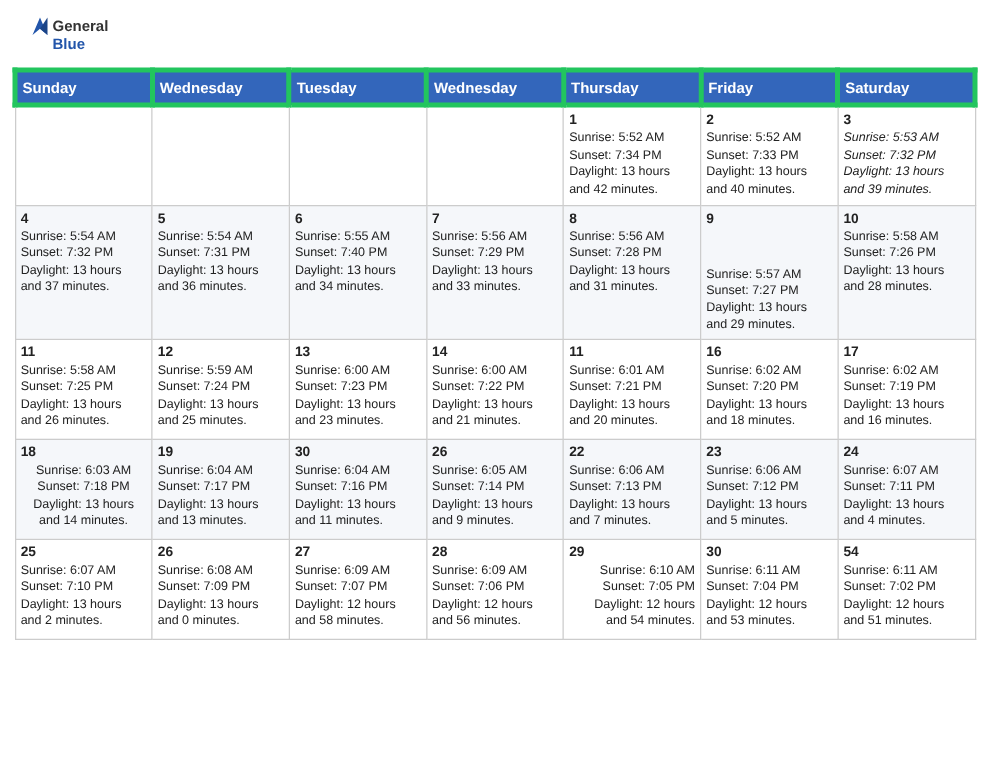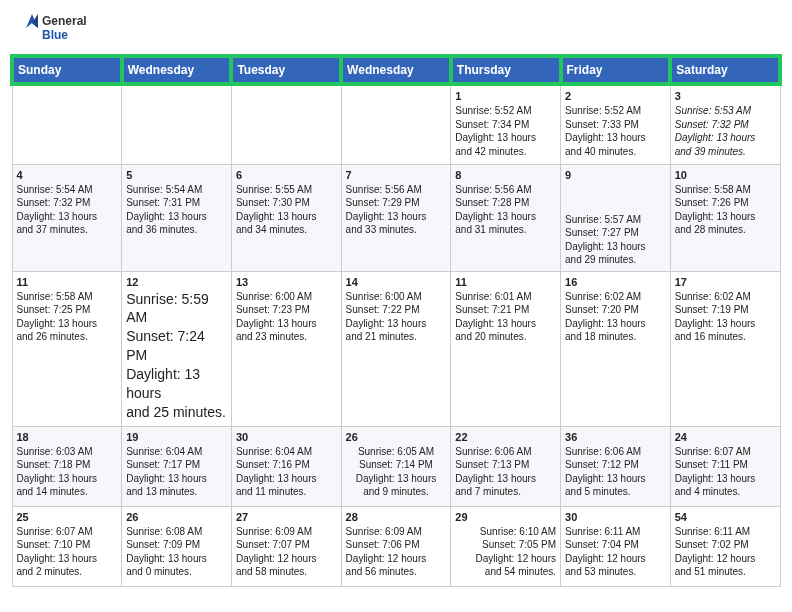--- a/index.html
+++ b/index.html
@@ -139,21 +139,21 @@
         <td>
           <span class="day-num">5</span>
           <div style="font-size: 10px; line-height: 1.35; white-space: pre-line;">Sunrise: 5:54 AM
 Sunset: 7:31 PM
 Daylight: 13 hours
 and 36 minutes.</div>
         </td>
         <td>
           <span class="day-num">6</span>
           <div style="font-size: 10px; line-height: 1.35; white-space: pre-line;">Sunrise: 5:55 AM
-Sunset: 7:30 PM
+Sunset: 7:40 PM
 Daylight: 13 hours
 and 34 minutes.</div>
         </td>
         <td>
           <span class="day-num">7</span>
           <div style="font-size: 10px; line-height: 1.35; white-space: pre-line;">Sunrise: 5:56 AM
 Sunset: 7:29 PM
 Daylight: 13 hours
 and 33 minutes.</div>
         </td>
@@ -182,21 +182,21 @@
       <tr>
         <td>
           <span class="day-num">11</span>
           <div style="font-size: 10px; line-height: 1.35; white-space: pre-line;">Sunrise: 5:58 AM
 Sunset: 7:25 PM
 Daylight: 13 hours
 and 26 minutes.</div>
         </td>
         <td>
           <span class="day-num">12</span>
-          <div style="font-size: 14px; line-height: 1.35; white-space: pre-line;">Sunrise: 5:59 AM
+          <div style="font-size: 10px; line-height: 1.35; white-space: pre-line;">Sunrise: 5:59 AM
 Sunset: 7:24 PM
 Daylight: 13 hours
 and 25 minutes.</div>
         </td>
         <td>
           <span class="day-num">13</span>
           <div style="font-size: 10px; line-height: 1.35; white-space: pre-line;">Sunrise: 6:00 AM
 Sunset: 7:23 PM
 Daylight: 13 hours
 and 23 minutes.</div>
@@ -226,55 +226,55 @@
           <span class="day-num">17</span>
           <div style="font-size: 10px; line-height: 1.35; white-space: pre-line;">Sunrise: 6:02 AM
 Sunset: 7:19 PM
 Daylight: 13 hours
 and 16 minutes.</div>
         </td>
       </tr>
       <tr>
         <td>
           <span class="day-num">18</span>
-          <div style="font-size: 10px; line-height: 1.35; white-space: pre-line;">Sunrise: 6:03 AM
+          <div style="font-size: 10px; line-height: 1.35; white-space: pre-line; text-align: center;">Sunrise: 6:03 AM
 Sunset: 7:18 PM
 Daylight: 13 hours
 and 14 minutes.</div>
         </td>
         <td>
           <span class="day-num">19</span>
           <div style="font-size: 10px; line-height: 1.35; white-space: pre-line;">Sunrise: 6:04 AM
 Sunset: 7:17 PM
 Daylight: 13 hours
 and 13 minutes.</div>
         </td>
         <td>
           <span class="day-num">30</span>
           <div style="font-size: 10px; line-height: 1.35; white-space: pre-line;">Sunrise: 6:04 AM
 Sunset: 7:16 PM
 Daylight: 13 hours
 and 11 minutes.</div>
         </td>
         <td>
           <span class="day-num">26</span>
-          <div style="font-size: 10px; line-height: 1.35; white-space: pre-line; text-align: center;">Sunrise: 6:05 AM
+          <div style="font-size: 10px; line-height: 1.35; white-space: pre-line;">Sunrise: 6:05 AM
 Sunset: 7:14 PM
 Daylight: 13 hours
 and 9 minutes.</div>
         </td>
         <td>
           <span class="day-num">22</span>
           <div style="font-size: 10px; line-height: 1.35; white-space: pre-line;">Sunrise: 6:06 AM
 Sunset: 7:13 PM
 Daylight: 13 hours
 and 7 minutes.</div>
         </td>
         <td>
-          <span class="day-num">36</span>
+          <span class="day-num">23</span>
           <div style="font-size: 10px; line-height: 1.35; white-space: pre-line;">Sunrise: 6:06 AM
 Sunset: 7:12 PM
 Daylight: 13 hours
 and 5 minutes.</div>
         </td>
         <td>
           <span class="day-num">24</span>
           <div style="font-size: 10px; line-height: 1.35; white-space: pre-line;">Sunrise: 6:07 AM
 Sunset: 7:11 PM
 Daylight: 13 hours

